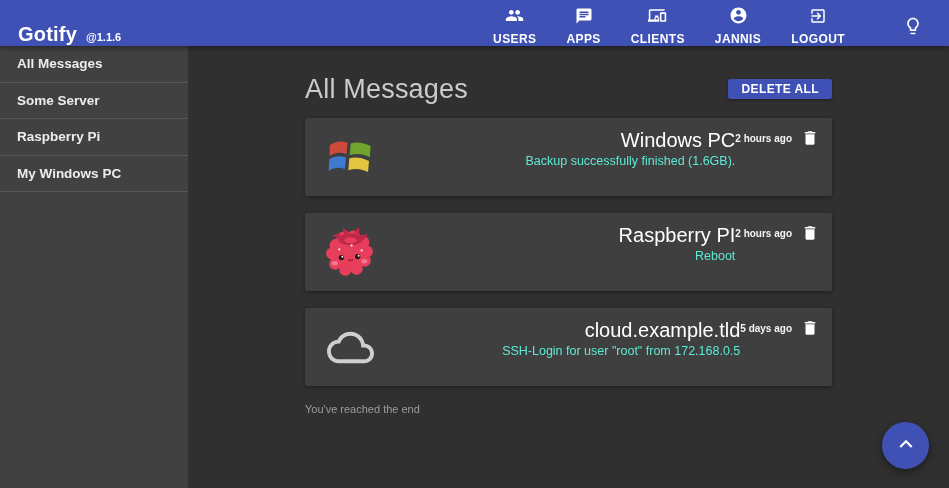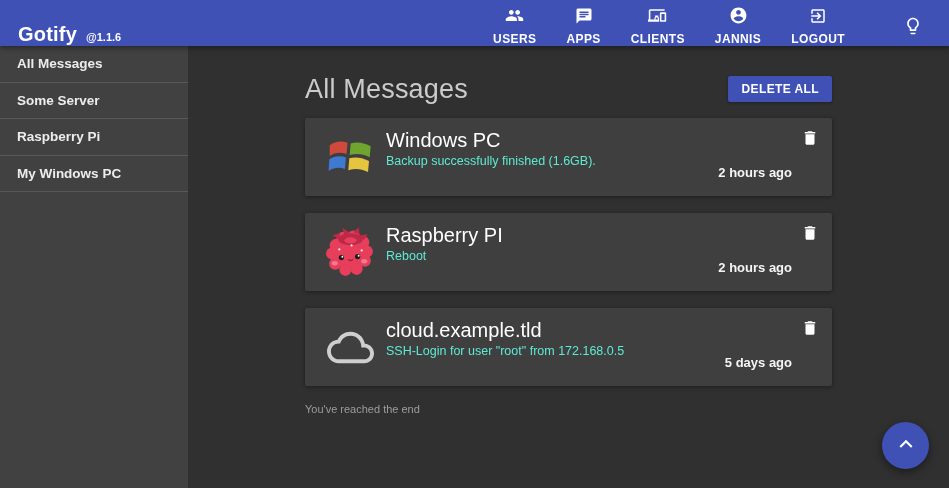--- a/index.html
+++ b/index.html
@@ -42,41 +42,42 @@
     padding-left:17px; font-size:13.5px; font-weight:bold;
     color:#ededed; border-bottom:1px solid rgba(255,255,255,.12);
     cursor:pointer;
   }
   .main { flex:1; }
   .container { width:527px; margin:0 auto; padding-top:26px; }
   .head-row { display:flex; align-items:center; justify-content:space-between; height:34px; margin-bottom:12px; }
   .page-title { font-size:27px; font-weight:normal; color:#cbcbcb; letter-spacing:.2px; }
   .delete-all {
     background:#3f51b5; color:#fff; border:none; border-radius:2px;
-    height:26px; padding:0 13px;
+    height:20px; padding:0 13px;
     font-family:"Liberation Sans", sans-serif;
     font-size:12px; font-weight:bold; letter-spacing:.4px;
     cursor:pointer; box-shadow:0 1px 3px rgba(0,0,0,.35);
   }
   
   .card {
     background:#3f3f3f; border-radius:2px; height:78px;
     display:flex; margin-bottom:17px;
     padding:0 13px 0 16px;
     box-shadow:0 1px 4px rgba(0,0,0,.4);
+    text-align:right;
   }
   .card-icon {
     width:58px; height:58px; align-self:center; flex-shrink:0;
     display:flex; align-items:center; justify-content:center;
   }
   .card-content { flex:1; min-width:0; padding-top:9px; margin-left:7px; }
   .card-title { font-size:20px; font-weight:normal; color:#fff; line-height:26px; white-space:nowrap; }
   .card-text { font-size:12.5px; color:#5eead4; line-height:17px; white-space:nowrap; }
   .card-right { display:flex; align-items:flex-start; gap:9px; padding-top:13px; }
-  .card-time { font-size:13px; font-weight:bold; color:#f5f5f5; line-height:16px; white-space:nowrap;margin-top:34px; }
+  .card-time { font-size:10px; font-weight:bold; color:#f5f5f5; line-height:16px; white-space:nowrap; }
   .trash-btn { background:none; border:none; padding:0; cursor:pointer; margin-top:-2px; line-height:0; }
   .end-text { text-align:left; font-size:11px; color:#9c9c9c; margin-top:8px; }
 
   
   .fab {
     position:absolute; right:20px; bottom:19px;
     width:47px; height:47px; border-radius:50%;
     background:#3f51b5; border:none; cursor:pointer;
     display:flex; align-items:center; justify-content:center;
     box-shadow:0 3px 8px rgba(0,0,0,.45);

